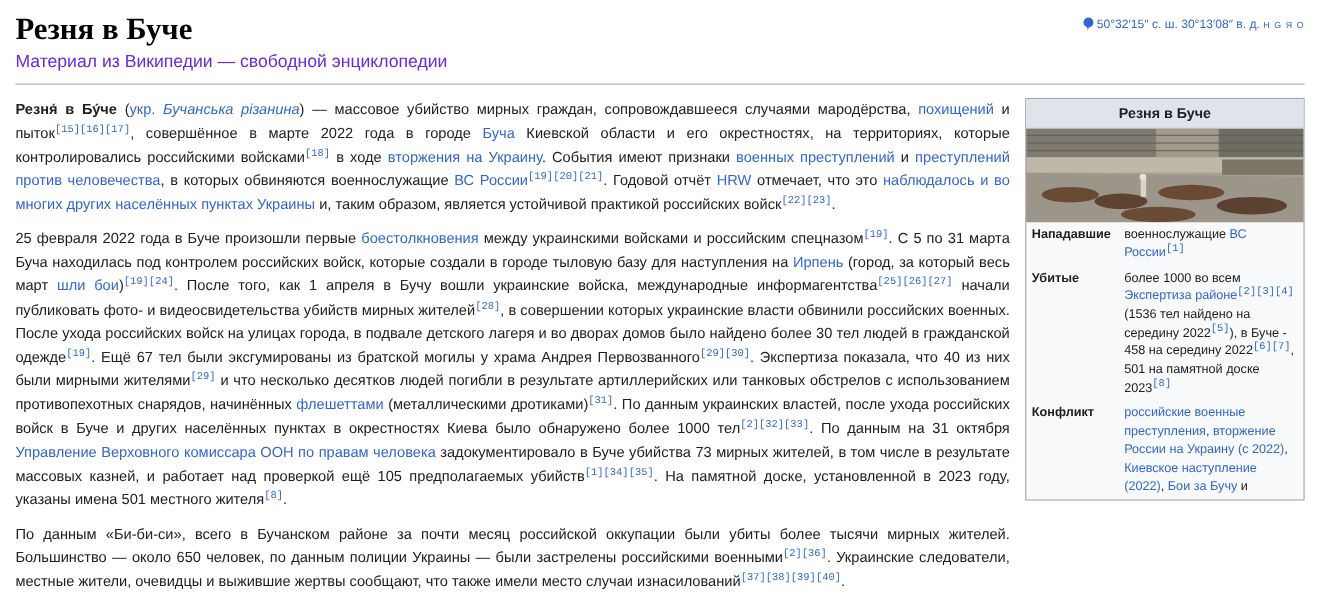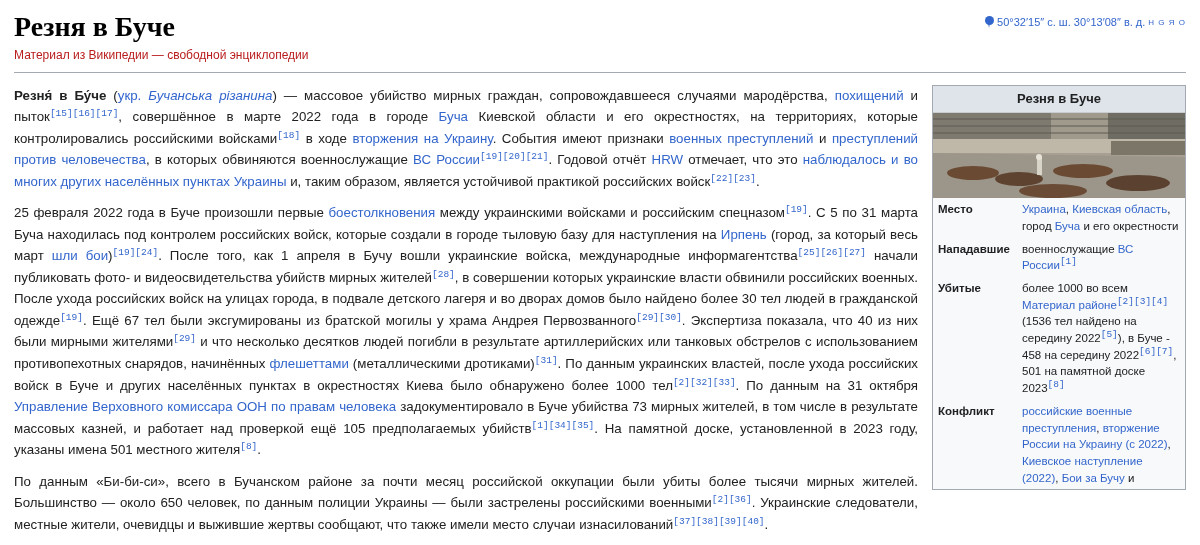--- a/index.html
+++ b/index.html
@@ -68,22 +68,22 @@
   }
   .marker::after {
     content: "";
     position: absolute;
     left: 3px; top: 7px;
     border-left: 1.5px solid transparent;
     border-right: 1.5px solid transparent;
     border-top: 5px solid #3366cc;
   }
   .subtitle {
-    font-size: 12px;
-    color: #b91c1c;
+    font-size: 16px;
+    color: #6d28d9;
     margin: 0 0 4px 0;
   }
   .hr {
     border: 0;
     border-bottom: 1px solid #a2a9b1;
     margin: 6px 0 12px 0;
   }
   .content-wrap {
     display: flex;
     align-items: flex-start;
@@ -208,30 +208,26 @@
           <ellipse cx="205" cy="70" rx="32" ry="8" fill="#5b4130"></ellipse>
           <ellipse cx="120" cy="78" rx="34" ry="7" fill="#6a4b36"></ellipse>
           <rect x="104" y="44" width="5" height="18" fill="#d9d4c8"></rect>
           <circle cx="106" cy="44" r="3" fill="#e8e3d8"></circle>
           <rect x="178" y="28" width="74" height="14" fill="#7c7669"></rect>
         </svg>
       </div>
       <table>
         <tbody id="infobox-rows">
             <tr>
-              <th>Место</th>
-              <td><a>Украина</a><span>, </span><a>Киевская область</a><span>, город </span><a>Буча</a><span> и его окрестности</span></td>
-            </tr>
-            <tr>
               <th>Нападавшие</th>
               <td><span>военнослужащие </span><a>ВС России</a><sup class="ref">[1]</sup></td>
             </tr>
             <tr>
               <th>Убитые</th>
-              <td><span>более 1000 во всем </span><a>Материал районе</a><sup class="ref">[2][3][4]</sup><span> (1536 тел найдено на середину 2022</span><sup class="ref">[5]</sup><span>), в Буче - 458 на середину 2022</span><sup class="ref">[6][7]</sup><span>, 501 на памятной доске 2023</span><sup class="ref">[8]</sup></td>
+              <td><span>более 1000 во всем </span><a>Экспертиза районе</a><sup class="ref">[2][3][4]</sup><span> (1536 тел найдено на середину 2022</span><sup class="ref">[5]</sup><span>), в Буче - 458 на середину 2022</span><sup class="ref">[6][7]</sup><span>, 501 на памятной доске 2023</span><sup class="ref">[8]</sup></td>
             </tr>
             <tr>
               <th>Конфликт</th>
               <td><a>российские военные преступления</a><span>, </span><a>вторжение России на Украину (с 2022)</a><span>, </span><a>Киевское наступление (2022)</a><span>, </span><a>Бои за Бучу</a><span> и </span></td>
             </tr>
           </tbody>
       </table>
 
     </div>
 

